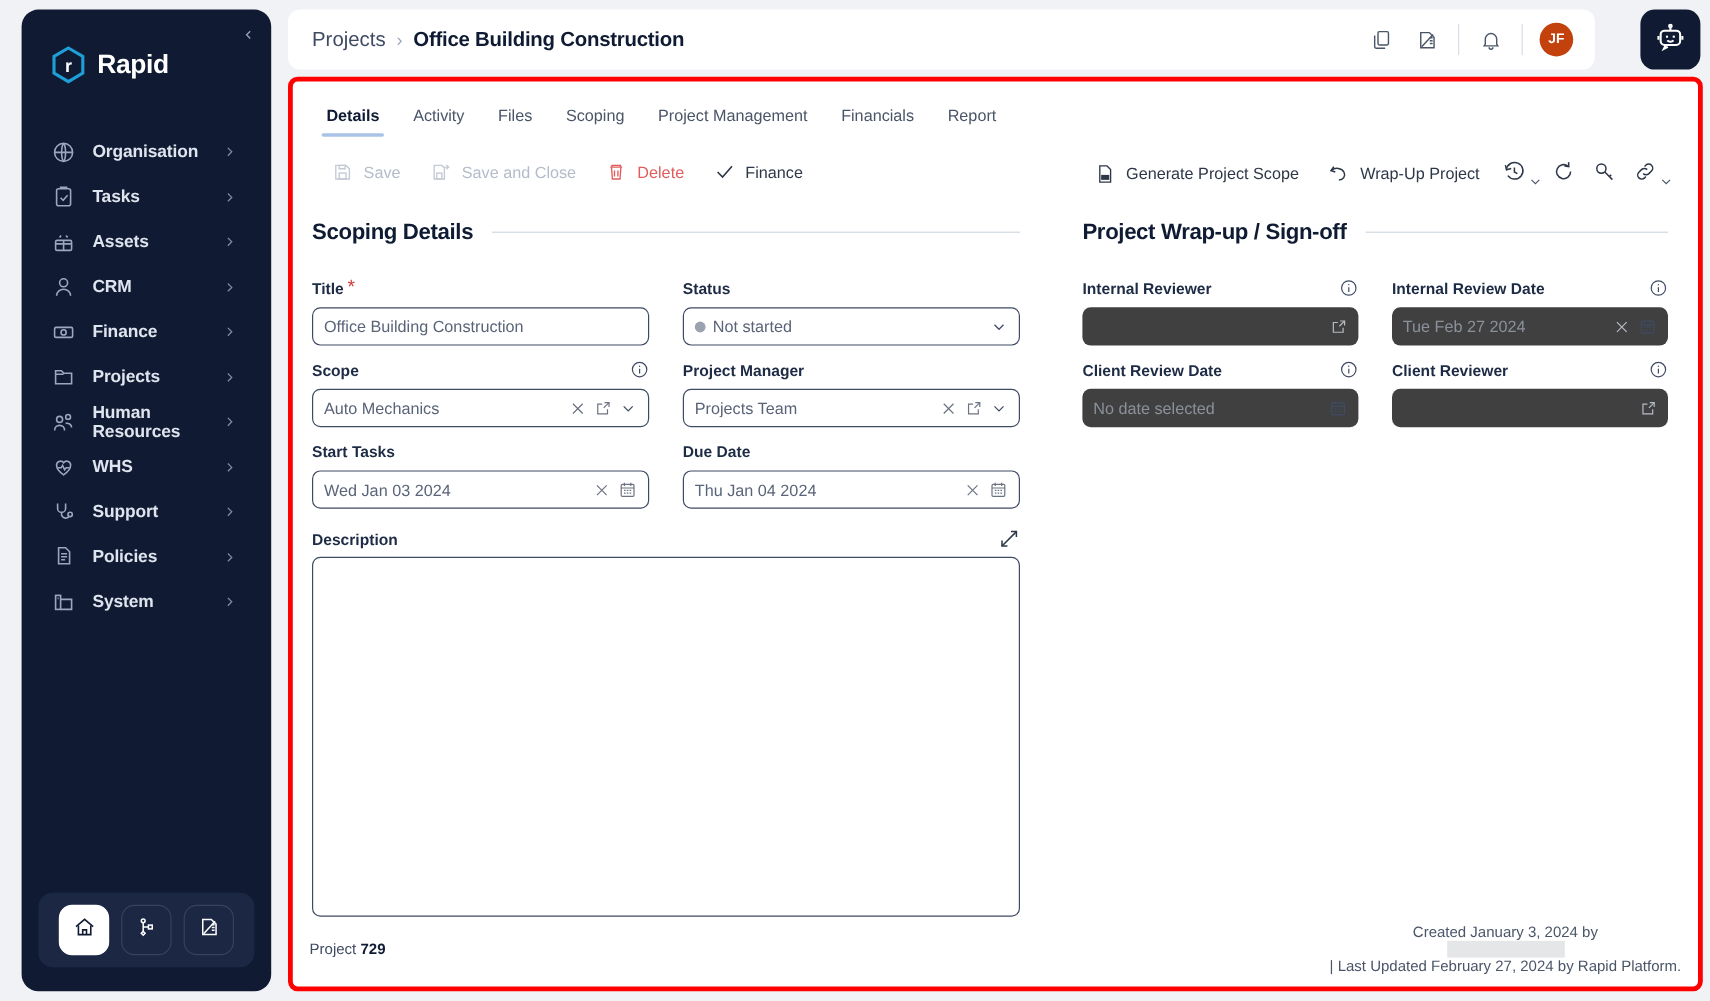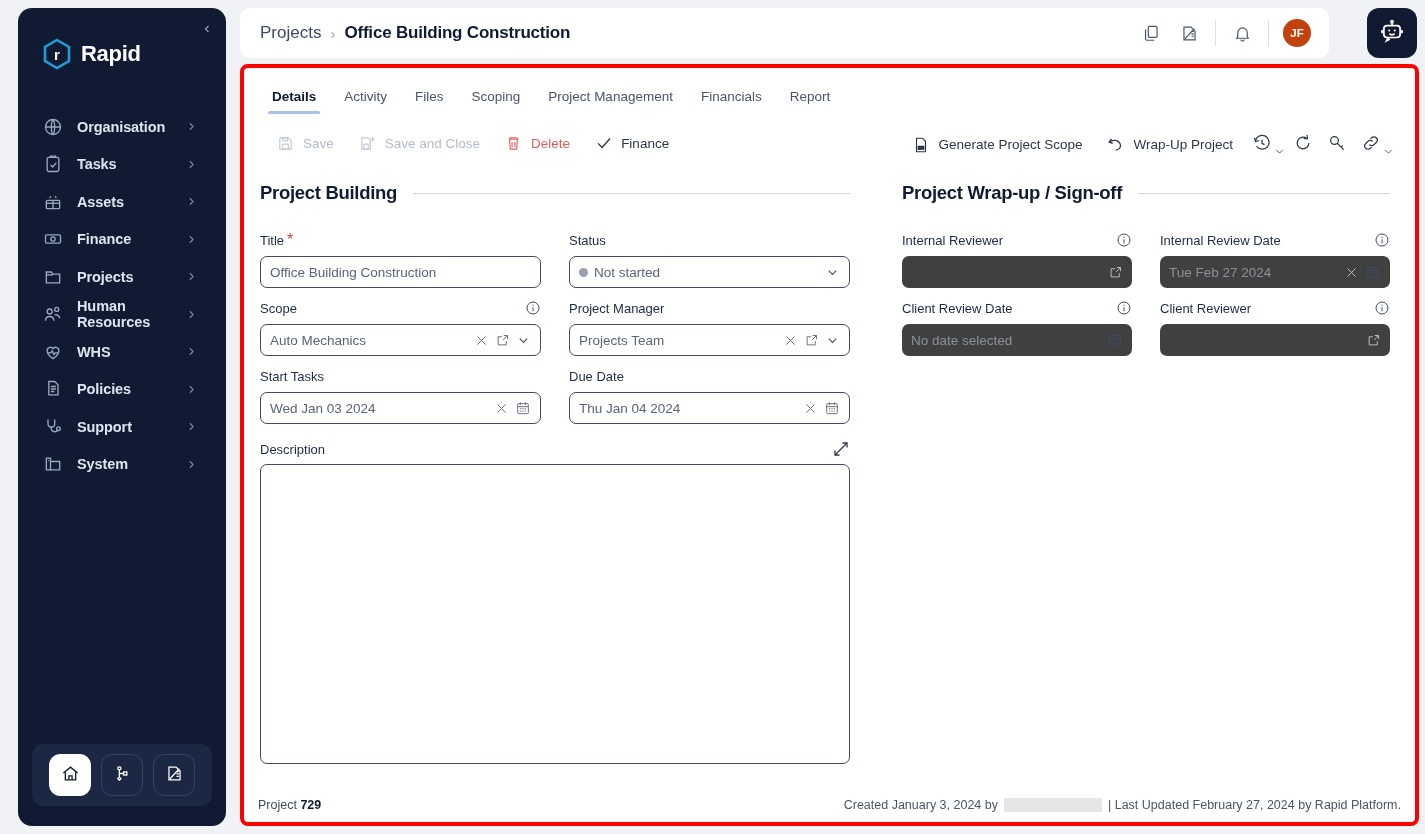--- a/index.html
+++ b/index.html
@@ -149,21 +149,21 @@
   .col-left { width: 590px; padding-left: 0; }
   .col-right { width: 540px; padding-left: 52px; }
 
   .section-head { display: flex; align-items: center; gap: 16px; margin-bottom: 26px; }
   .section-title { font-size: 18.5px; font-weight: bold; color: #0f1b33; letter-spacing: -0.3px; white-space: nowrap; }
   .section-rule { flex: 1; height: 1px; background: #cfd6e0; }
 
   .field-row { display: flex; gap: 28px; margin-bottom: 10px; }
   .field { flex: 1; min-width: 0; }
   .field-label-row { display: flex; align-items: center; margin-bottom: 6px; height: 20px; }
-  .field-label { font-size: 13px; font-weight: normal; color: #1d2b45; }
+  .field-label { font-size: 13px; font-weight: bold; color: #1d2b45; }
   .req { color: #d63939; margin-left: 3px; }
   .info-ico { margin-left: auto; color: #3f4a63; display: flex; align-items: center; cursor: pointer; }
 
   .input {
     height: 32px; border: 1px solid #3f4a63; border-radius: 7px;
     display: flex; align-items: center; padding: 0 9px;
     font-size: 13.5px; color: #5a6478; background: #fff; gap: 6px;
   }
   .input .val { flex: 1; overflow: hidden; white-space: nowrap; text-overflow: ellipsis; }
   .in-ico { color: #6b7280; display: flex; align-items: center; cursor: pointer; flex: none; }
@@ -182,21 +182,21 @@
     height: 300px; border: 1px solid #3f4a63; border-radius: 7px; background: #fff;
   }
 
   
   #foot {
     position: absolute; left: 14px; right: 14px; bottom: 10px;
     display: flex; align-items: center; font-size: 12.5px; color: #4a5568;
   }
   #foot-left { color: #3f4a63; }
   #foot-left b { color: #0f1b33; }
-  #foot-right { margin-left: auto; display: flex; align-items: center; gap: 0; }
+  #foot-right { margin-left: auto; display: flex; align-items: center; gap: 0; flex-direction: column; }
   .redaction { display: inline-block; width: 98px; height: 14px; background: #e4e6e8; margin: 0 6px; vertical-align: -2px; }
 </style>
 </head>
 <body>
 
 <div id="sidebar">
   <div id="collapse-btn">
     <svg width="12" height="12" viewBox="0 0 24 24" fill="none" stroke="currentColor" stroke-width="2.4">
         <polyline points="15 18 9 12 15 6"></polyline>
       </svg>
@@ -255,20 +255,34 @@
           </svg>
         </span>
       <span class="nav-label">Assets</span>
       <span class="nav-chev">
           <svg width="13" height="13" viewBox="0 0 24 24" fill="none" stroke="currentColor" stroke-width="2">
             <polyline points="9 18 15 12 9 6"></polyline>
           </svg>
         </span>
     </div>
 
+    <div class="nav-item">
+      <span class="nav-ico">
+          <svg width="20" height="20" viewBox="0 0 24 24" fill="none" stroke="currentColor" stroke-width="1.6">
+            <circle cx="12" cy="8" r="4"></circle>
+            <path d="M5 21c0-4 3.2-6.5 7-6.5S19 17 19 21"></path>
+          </svg>
+        </span>
+      <span class="nav-label">CRM</span>
+      <span class="nav-chev">
+          <svg width="13" height="13" viewBox="0 0 24 24" fill="none" stroke="currentColor" stroke-width="2">
+            <polyline points="9 18 15 12 9 6"></polyline>
+          </svg>
+        </span>
+    </div>
 
     <div class="nav-item">
       <span class="nav-ico">
           <svg width="20" height="20" viewBox="0 0 24 24" fill="none" stroke="currentColor" stroke-width="1.6">
             <rect x="3" y="7" width="18" height="10" rx="1.5"></rect>
             <circle cx="12" cy="12" r="2.6"></circle>
           </svg>
         </span>
       <span class="nav-label">Finance</span>
       <span class="nav-chev">
@@ -321,41 +335,41 @@
       <span class="nav-chev">
           <svg width="13" height="13" viewBox="0 0 24 24" fill="none" stroke="currentColor" stroke-width="2">
             <polyline points="9 18 15 12 9 6"></polyline>
           </svg>
         </span>
     </div>
 
     <div class="nav-item">
       <span class="nav-ico">
           <svg width="20" height="20" viewBox="0 0 24 24" fill="none" stroke="currentColor" stroke-width="1.6">
-            <path d="M7 3h7l4 4v12H7z"></path>
-            <path d="M9.5 9h6M9.5 12h6M9.5 15h4"></path>
-          </svg>
-        </span>
-      <span class="nav-label">Policies</span>
-      <span class="nav-chev">
-          <svg width="13" height="13" viewBox="0 0 24 24" fill="none" stroke="currentColor" stroke-width="2">
-            <polyline points="9 18 15 12 9 6"></polyline>
-          </svg>
-        </span>
-    </div>
-
-    <div class="nav-item">
-      <span class="nav-ico">
-          <svg width="20" height="20" viewBox="0 0 24 24" fill="none" stroke="currentColor" stroke-width="1.6">
             <path d="M6 3v5a4 4 0 0 0 8 0V3"></path>
             <path d="M10 12v3a4.5 4.5 0 0 0 8 .5"></path>
             <circle cx="18.5" cy="14" r="2.2"></circle>
           </svg>
         </span>
       <span class="nav-label">Support</span>
+      <span class="nav-chev">
+          <svg width="13" height="13" viewBox="0 0 24 24" fill="none" stroke="currentColor" stroke-width="2">
+            <polyline points="9 18 15 12 9 6"></polyline>
+          </svg>
+        </span>
+    </div>
+
+    <div class="nav-item">
+      <span class="nav-ico">
+          <svg width="20" height="20" viewBox="0 0 24 24" fill="none" stroke="currentColor" stroke-width="1.6">
+            <path d="M7 3h7l4 4v12H7z"></path>
+            <path d="M9.5 9h6M9.5 12h6M9.5 15h4"></path>
+          </svg>
+        </span>
+      <span class="nav-label">Policies</span>
       <span class="nav-chev">
           <svg width="13" height="13" viewBox="0 0 24 24" fill="none" stroke="currentColor" stroke-width="2">
             <polyline points="9 18 15 12 9 6"></polyline>
           </svg>
         </span>
     </div>
 
     <div class="nav-item">
       <span class="nav-ico">
           <svg width="20" height="20" viewBox="0 0 24 24" fill="none" stroke="currentColor" stroke-width="1.6">
@@ -554,21 +568,21 @@
               <polyline points="6 9 12 15 18 9"></polyline>
             </svg>
           </span>
       </div>
     </div>
 
     <div id="columns">
 
       <div class="col col-left">
         <div class="section-head">
-          <span class="section-title">Project Building</span>
+          <span class="section-title">Scoping Details</span>
           <span class="section-rule"></span>
         </div>
 
         <div class="field-row">
           <div class="field">
             <div class="field-label-row">
               <span class="field-label">Title</span>
               <span class="req">*</span>
             </div>
             <div class="input">

